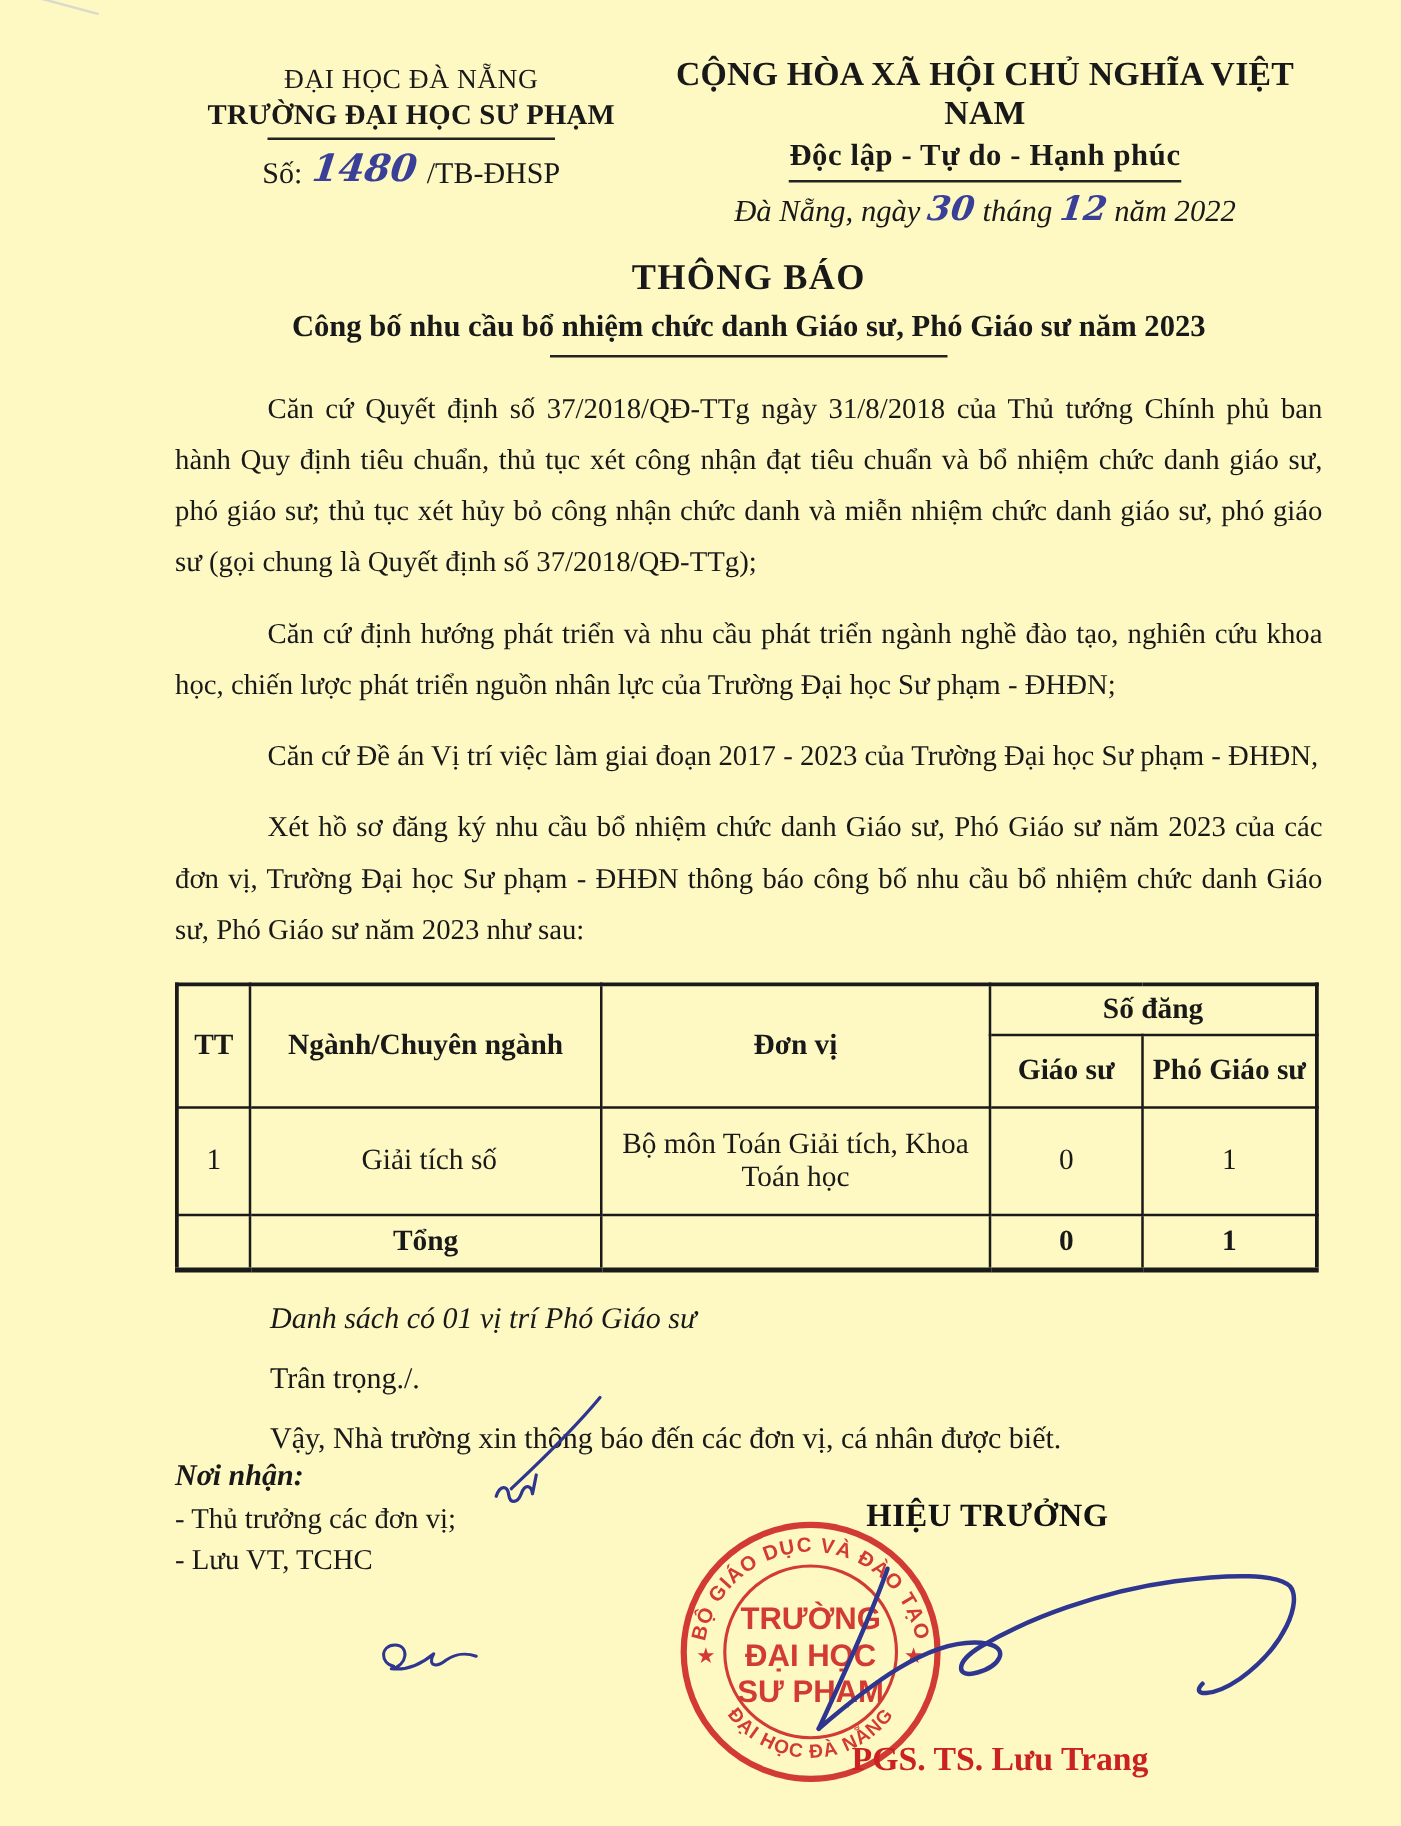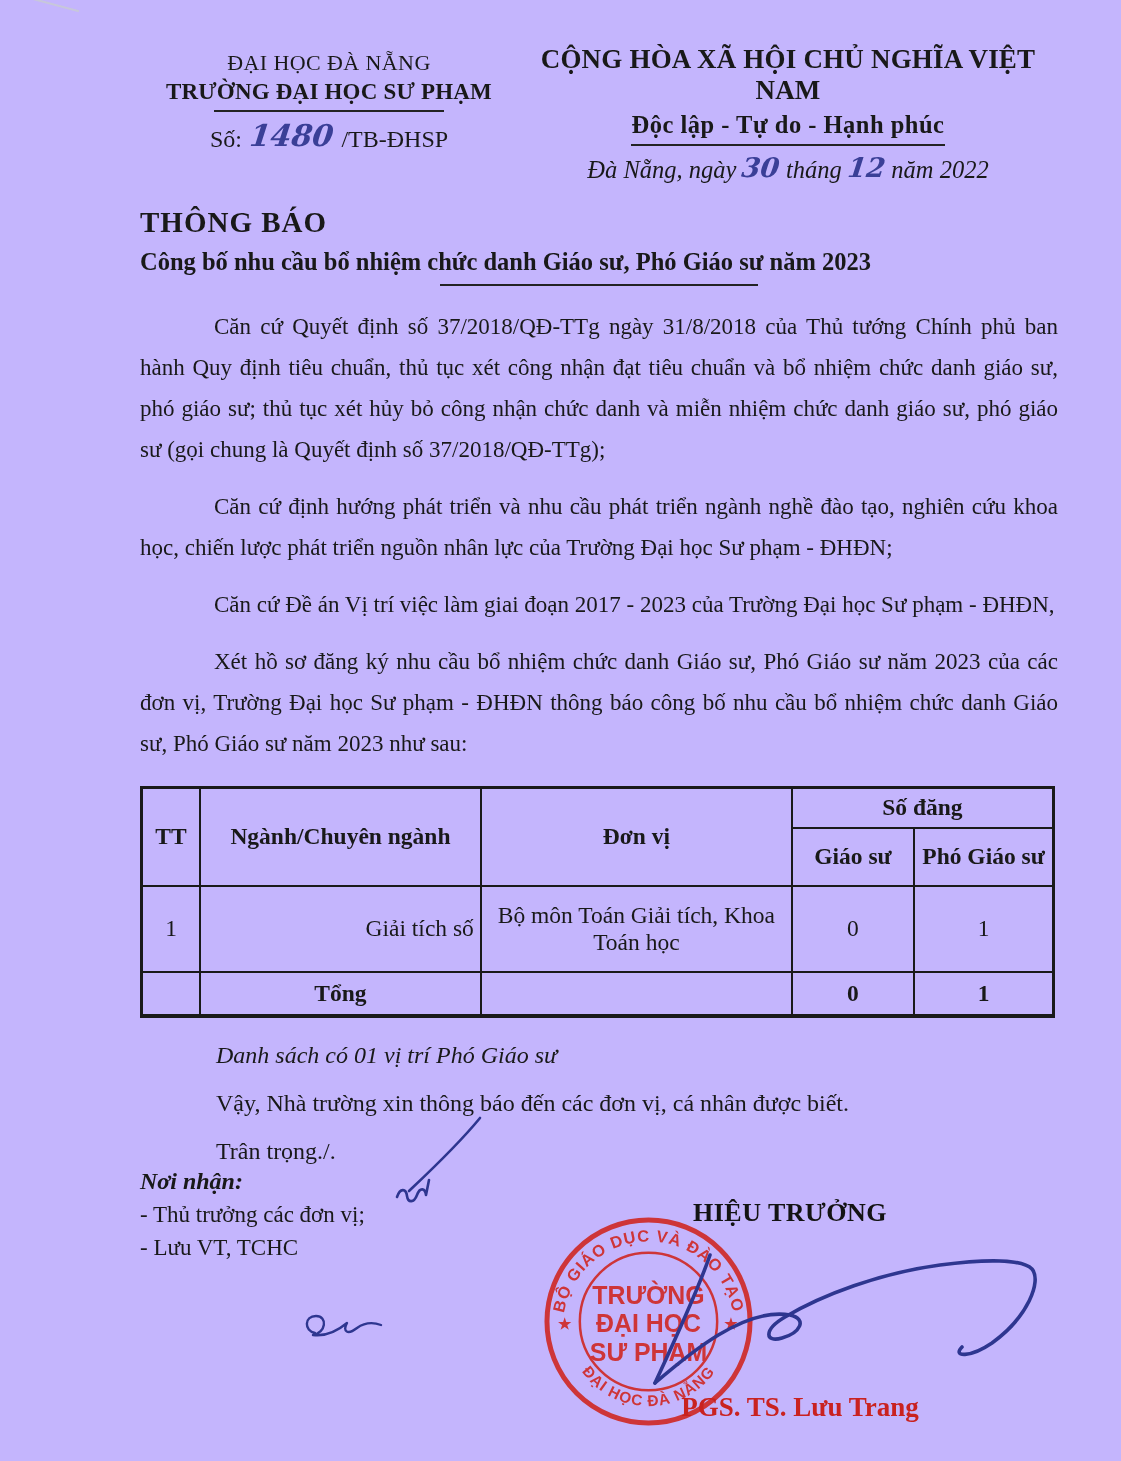--- a/index.html
+++ b/index.html
@@ -1,18 +1,18 @@
 <!DOCTYPE html>
 <html lang="vi"><head>
 <meta charset="utf-8">
 <style>
   html,body{margin:0;padding:0;}
   .page{
     position:relative; width:1121px; height:1461px;
-    background:#c4b5fd; overflow:hidden;
+    background:#fef9c3; overflow:hidden;
     font-family:"Liberation Serif", serif; color:#191919;
   }
   .smudge{position:absolute;left:16px;top:2px;width:64px;height:2px;
     background:#c9cfcc;transform:rotate(15deg);opacity:.7;}
 
   .content{position:absolute;left:140px;top:44px;width:918px;}
 
   
   .hdr{display:flex;}
   .hdr-left{width:378px;text-align:center;padding-top:6px;}
@@ -25,21 +25,21 @@
   .hl-so{font-size:24px;margin-top:2px;}
   .hw{color:#3a3f97;font-style:italic;font-weight:bold;
       font-family:"DejaVu Serif", serif;display:inline-block;transform:skewX(-7deg);}
   .hw-so{font-size:30px;margin:0 8px;position:relative;top:-1px;}
   .hw-date{font-size:27px;margin:0 6px;position:relative;top:-1px;}
   .hr1{font-size:27px;font-weight:bold;letter-spacing:.2px;}
   .hr2{font-size:24.5px;font-weight:bold;margin-top:5px;letter-spacing:.5px;}
   .hr-date{font-size:24.5px;font-style:italic;margin-top:1px;}
 
   
-  .title{text-align:left;margin-top:22px;}
+  .title{text-align:center;margin-top:22px;}
   .title-main{font-size:29px;font-weight:bold;letter-spacing:1px;}
   .title-sub{font-size:24.5px;font-weight:bold;margin-top:9px;}
   .title-rule{width:318px;height:2px;background:#232323;margin:8px auto 0;}
 
   
   .par{font-size:23px;line-height:41px;text-align:justify;
        text-indent:74px;margin:16px 0 0;}
   .par-first{margin-top:20px;}
 
   
@@ -48,21 +48,21 @@
   .main-table th,.main-table td{border:2px solid #1a1a1a;font-size:23.5px;
        text-align:center;vertical-align:middle;padding:2px 6px;
        font-family:"Liberation Serif", serif;}
   .main-table th{font-weight:bold;}
   .col-tt{width:58px;}.col-nganh{width:278px;}.col-donvi{width:308px;}
   .col-gs{width:121px;}.col-pgs{width:138px;}
   .row-sl{height:40px;}
   .row-sub{height:58px;}
   .row-data{height:86px;}
   .row-total{height:44px;}
-  td.nganh-cell{text-align:right;padding-left:12px;}
+  td.nganh-cell{text-align:center;padding-left:12px;}
   .total-label{font-weight:bold;}
   .total-num{font-weight:bold;}
   .main-table tr.row-total td{border-bottom:4px solid #1a1a1a;}
 
   
   .closing-note{font-style:italic;font-size:24px;margin-top:24px;padding-left:76px;}
   .closing-line{font-size:24px;margin-top:21px;padding-left:76px;}
 
   
   .noinhan{position:absolute;left:140px;top:1168px;}
@@ -147,22 +147,22 @@
         <td></td>
         <td class="total-label">Tổng</td>
         <td></td>
         <td class="total-num">0</td>
         <td class="total-num">1</td>
       </tr>
     </tbody>
       </table>
 
     <div class="closing-note">Danh sách có 01 vị trí Phó Giáo sư</div>
+    <div class="closing-line">Trân trọng./.</div>
     <div class="closing-line">Vậy, Nhà trường xin thông báo đến các đơn vị, cá nhân được biết.</div>
-    <div class="closing-line">Trân trọng./.</div>
   </div>
 
   <svg class="mark1" width="110" height="95" viewBox="0 0 110 95">
     <path class="ink-blue" stroke-width="2.6" d="M 95,6 C 72,34 42,62 24,79"></path>
     <path class="ink-blue" stroke-width="2.6" d="M 12,85 c 3,-9 9,-9 10,-1 c 1,7 7,7 10,-1 c 3,-8 8,-7 9,0 l 3,-15"></path>
   </svg>
 
   <div class="noinhan">
     <div class="noinhan-title">Nơi nhận:</div>
     <div class="noinhan-item">- Thủ trưởng các đơn vị;</div>

